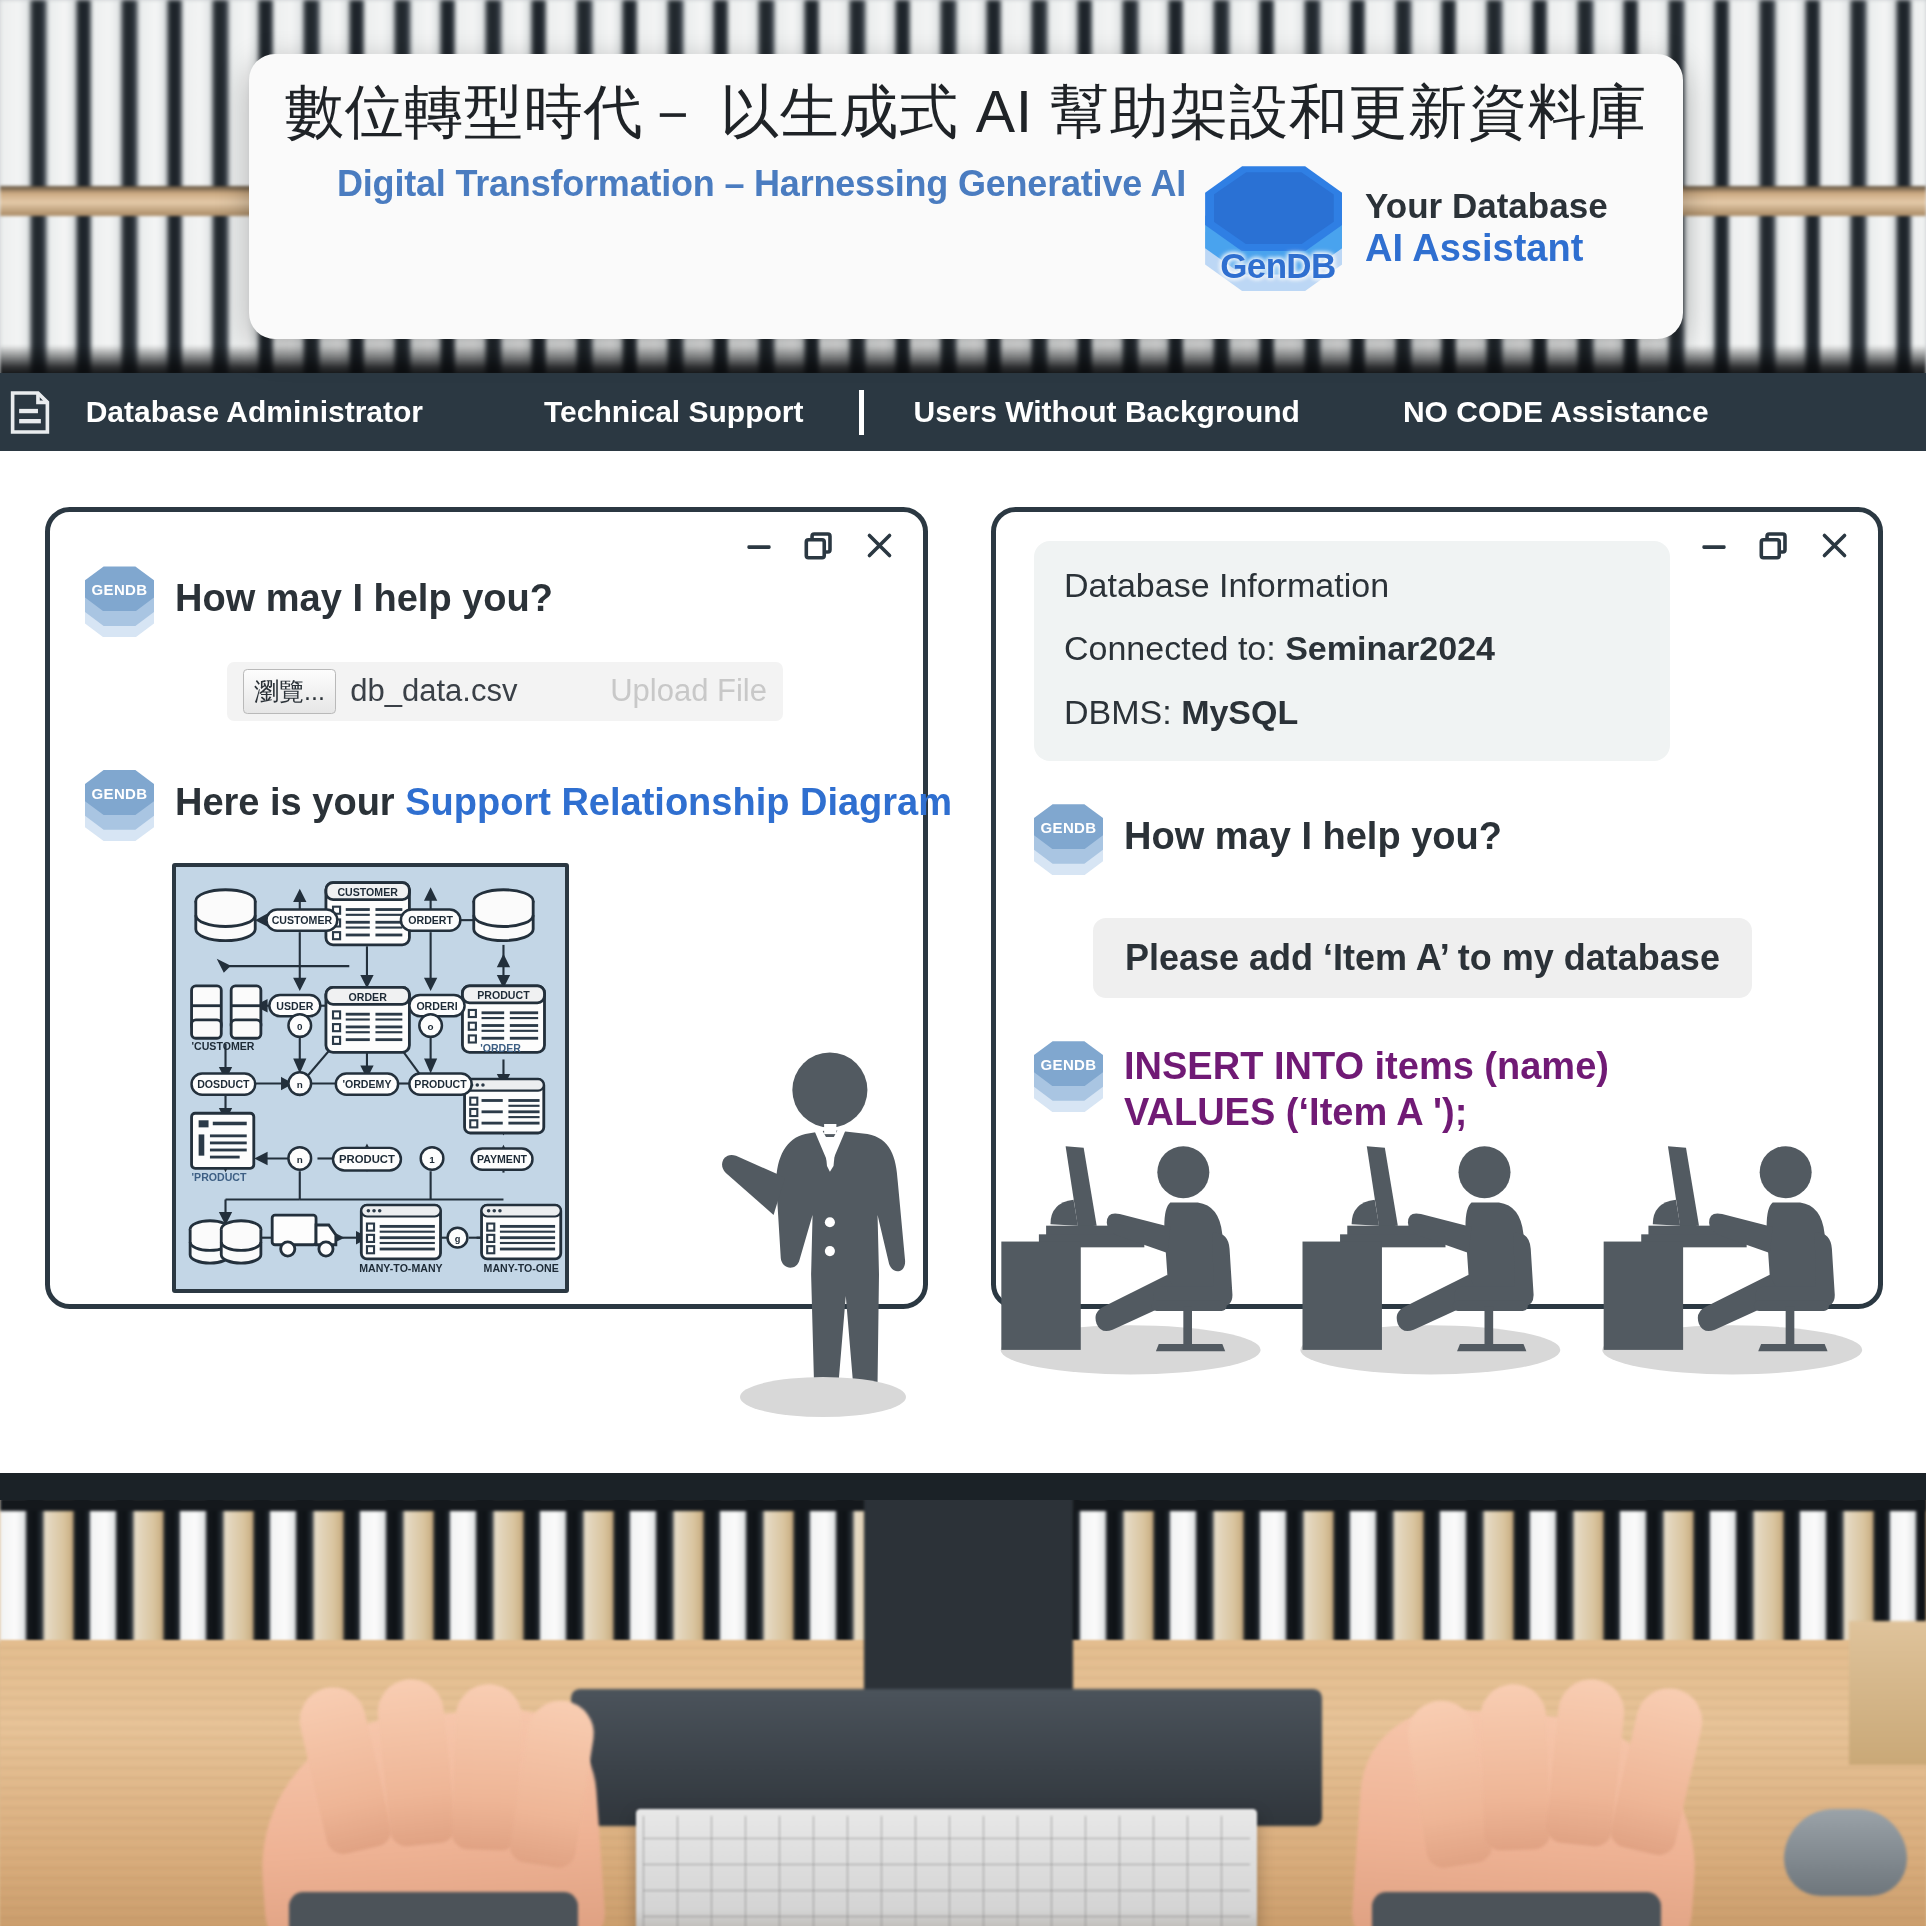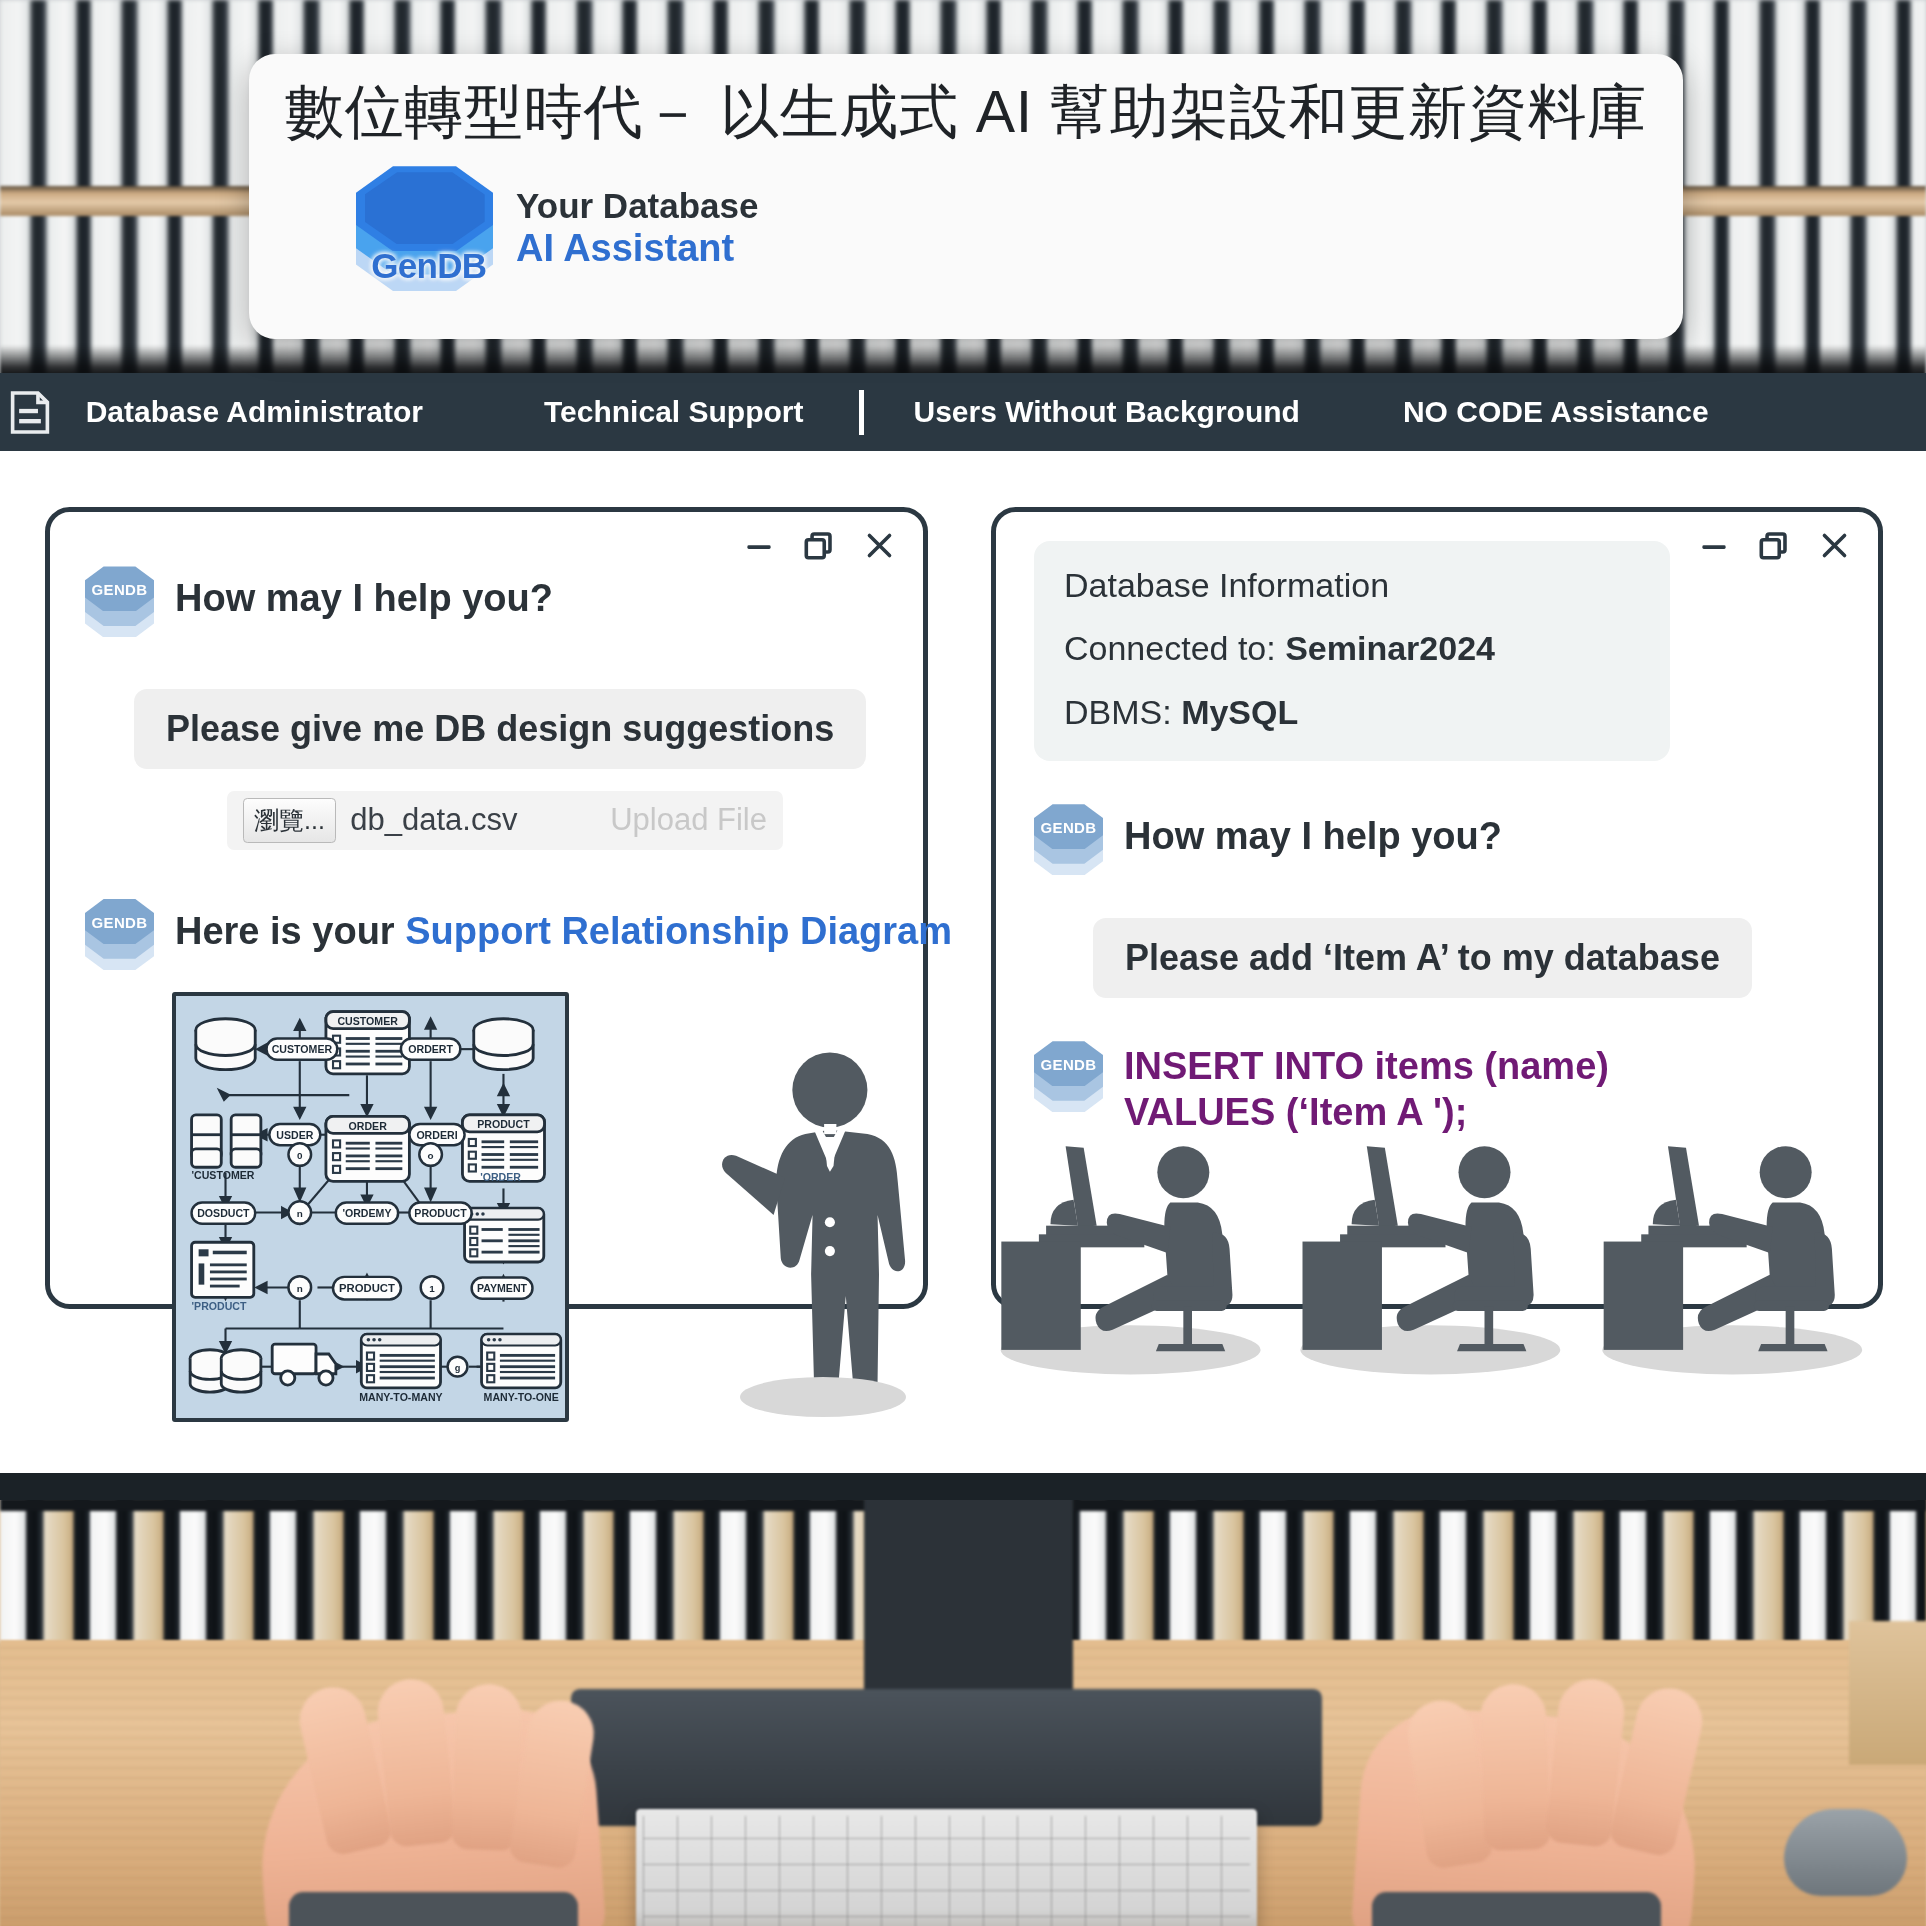--- a/index.html
+++ b/index.html
@@ -281,20 +281,21 @@
 
     <div class="bs-cuff left"></div>
     <div class="bs-cuff right"></div>
   </div>
 </div>
 
 <div class="title-card">
   <div class="title-zh">數位轉型時代－ 以生成式 AI 幫助架設和更新資料庫</div>
   <div class="title-row">
     <div class="title-en">
+      <div>Digital Transformation – Harnessing Generative AI</div>
     </div>
     <div class="brand-block">
       <div class="brand-logo">
         <div class="oct l3"></div>
         <div class="oct l2"></div>
         <div class="oct l1"></div>
         <div class="oct l0"></div>
         <div class="brand-word">GenDB</div>
       </div>
       <div class="brand-text">
@@ -348,23 +349,20 @@
       <div class="msg-row">
         <span class="avatar">
           <span class="av-oct b"></span>
             <span class="av-oct m"></span>
             <span class="av-oct t"></span>
           <span class="av-label">GENDB</span>
         </span>
         <span class="bot-text">How may I help you?</span>
       </div>
 
-      <div style="margin-top:49px; padding-left:49px;">
-        <span class="user-bubble">Please give me DB design suggestions</span>
-      </div>
 
       <div class="upload-row" style="margin-left:142px;">
         <span class="browse-btn">瀏覽...</span>
         <span class="upload-name">db_data.csv</span>
         <span class="upload-hint">Upload File</span>
       </div>
 
       <div class="msg-row" style="margin-top:48px;">
         <span class="avatar">
           <span class="av-oct b"></span>

